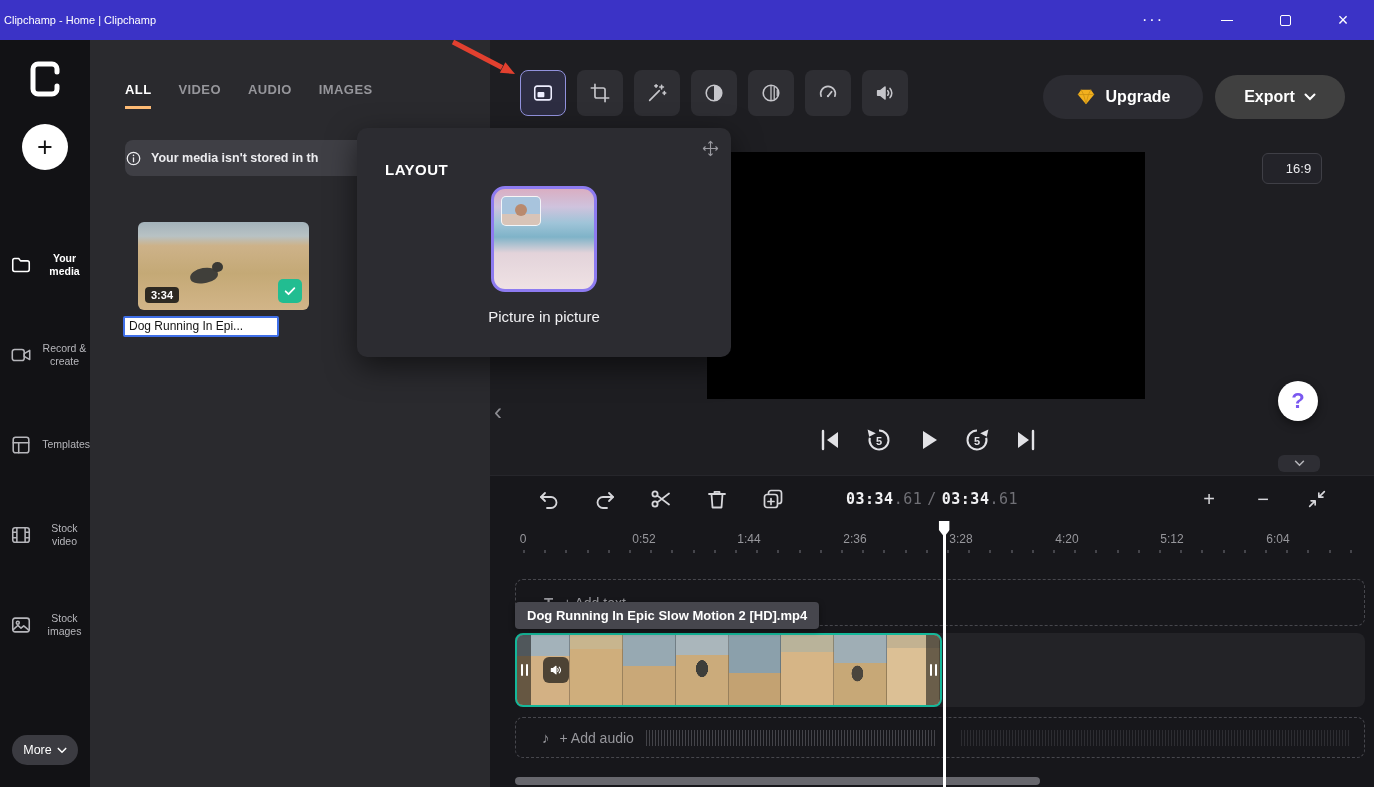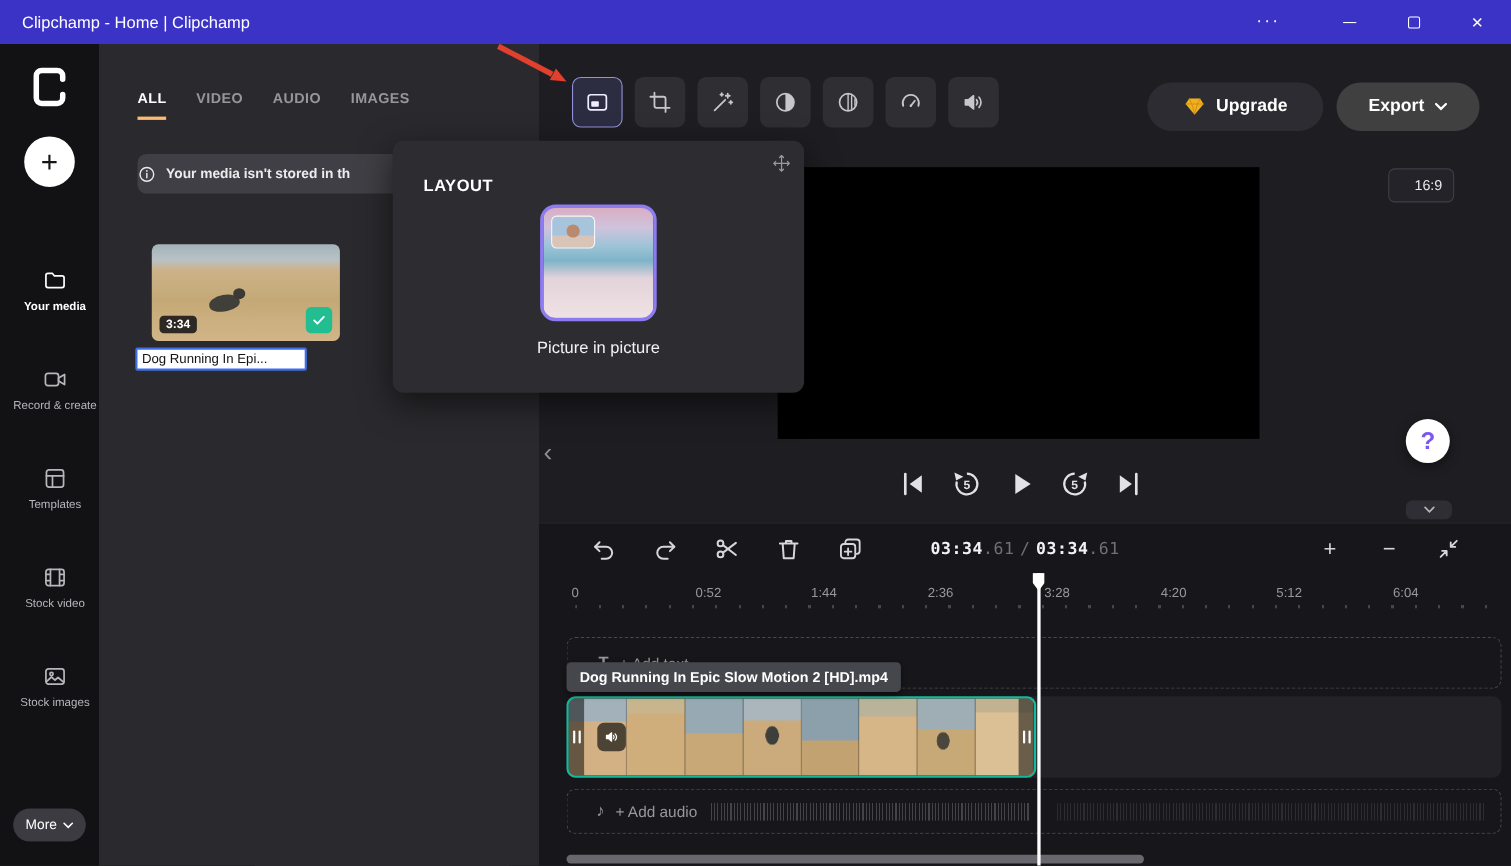--- a/index.html
+++ b/index.html
@@ -7,34 +7,34 @@
   body {
     position: relative; overflow: hidden;
     background: #1e1e22;
     font-family: "Liberation Sans", sans-serif;
     -webkit-font-smoothing: antialiased;
   }
   svg { display:block; }
 
   
   .titlebar { position:absolute; top:0; left:0; right:0; height:40px; background:#3b33c6; display:flex; align-items:center; color:#fff; z-index:6; }
-  .titlebar .title { margin-left:20px; font-size:15px; }
+  .titlebar .title { margin-left:4px; font-size:11px; }
   .win-controls { margin-left:auto; display:flex; align-items:center; height:100%; }
   .win-btn { width:46px; height:40px; display:flex; align-items:center; justify-content:center; color:#fff; font-size:15px; background:none; border:none; margin-right:12px; }
   .win-btn.more { letter-spacing:2px; margin-right:28px; font-size:16px; }
   .win-btn.close { margin-right:8px; font-size:18px; }
   .min-line { width:12px; border-top:1.6px solid #fff; display:block; }
   .max-box { width:11px; height:11px; border:1.3px solid #fff; border-radius:2px; display:block; }
 
   
   .sidebar { position:absolute; top:40px; left:0; width:90px; bottom:0; background:#121215; z-index:4; }
   .logo { position:absolute; top:20px; left:50%; transform:translateX(-50%); }
   .add-btn { position:absolute; top:84px; left:50%; transform:translateX(-50%); width:46px; height:46px; border-radius:50%; background:#fff; color:#151515; font-size:27px; line-height:1; display:flex; align-items:center; justify-content:center; border:none; }
   .side-nav { position:absolute; top:180px; left:0; right:0; }
-  .nav-item { height:90px; display:flex; flex-direction:column; align-items:center; justify-content:center; gap:7px; color:#b6b6bb; cursor:default;margin-left:10px; }
+  .nav-item { height:90px; display:flex; align-items:center; justify-content:space-between; gap:7px; color:#b6b6bb; cursor:default;margin-left:10px; }
   .nav-item.active { color:#fff; }
   .nav-label { font-size:10.5px; text-align:center; line-height:1.25; max-width:80px; }
   .nav-item.active .nav-label { font-weight:bold; }
   .more-btn { position:absolute; bottom:22px; left:50%; transform:translateX(-50%); width:66px; height:30px; border-radius:16px; background:#3b3b41; color:#fff; display:flex; align-items:center; justify-content:center; gap:5px; font-size:12.5px; border:none; z-index:3; }
 
   
   .media-panel { position:absolute; top:40px; left:90px; width:400px; bottom:0; background:#2a2a2e; z-index:2; }
   .tabs { position:absolute; top:42px; left:35px; display:flex; gap:27px; }
   .tab { font-size:13px; font-weight:bold; letter-spacing:.4px; color:#96969b; padding-bottom:9px; }
   .tab.active { color:#fff; border-bottom:3px solid #fdba74; }

